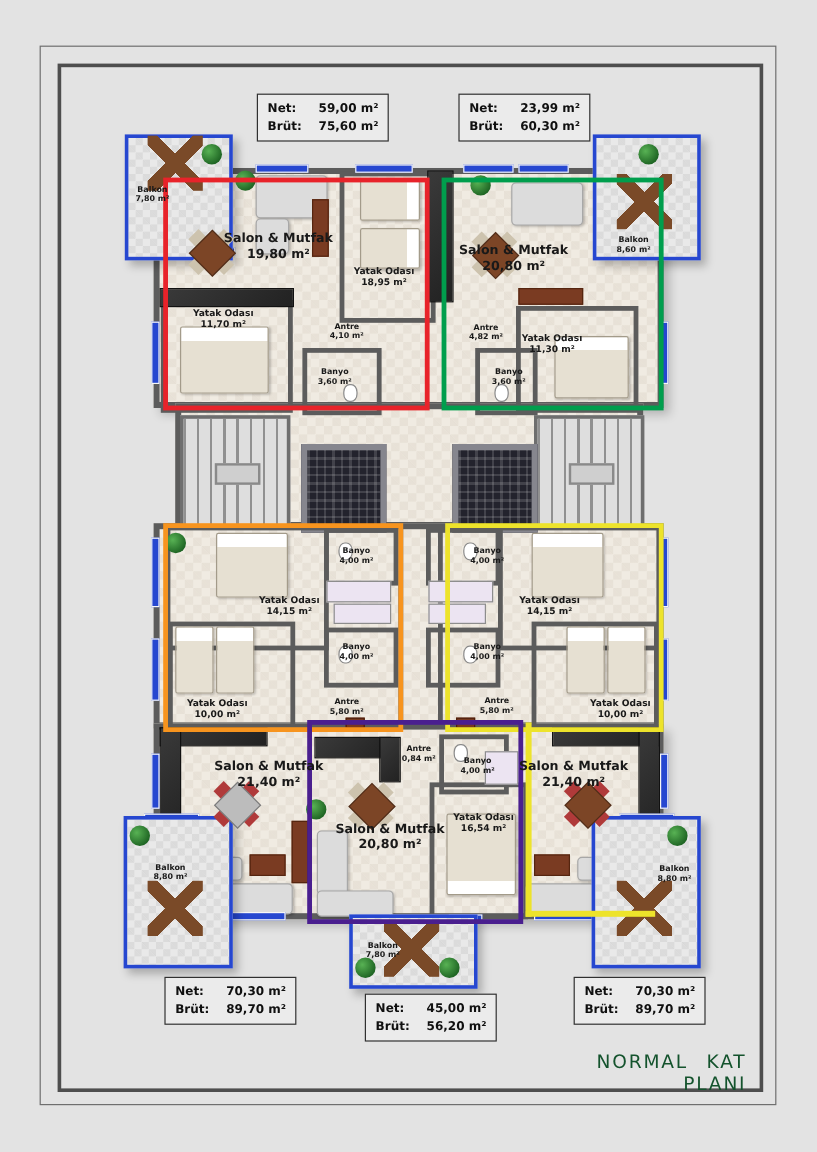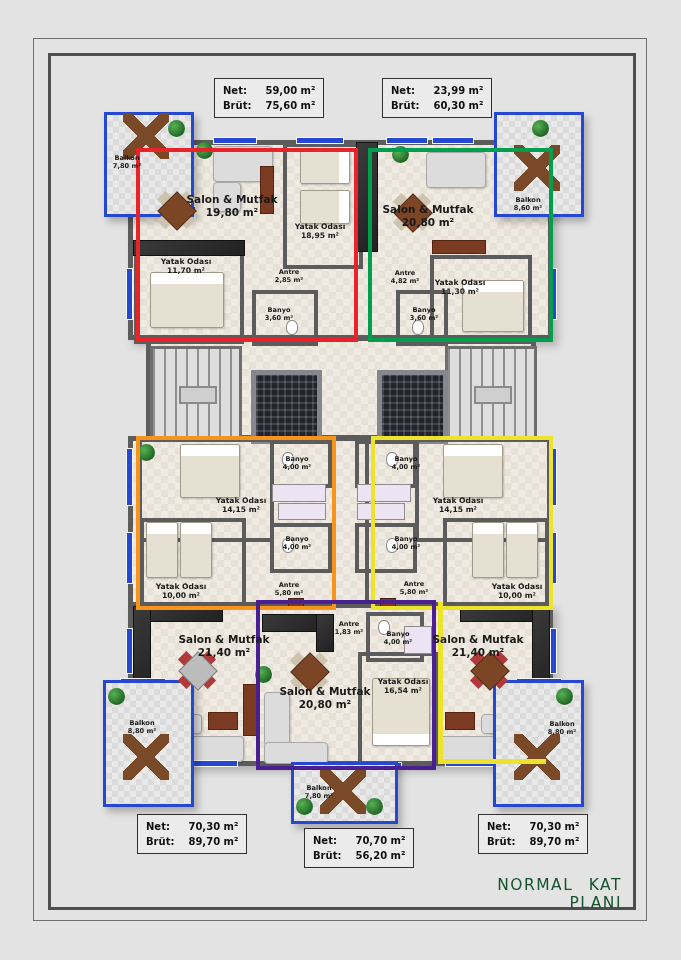--- a/index.html
+++ b/index.html
@@ -264,21 +264,21 @@
 <div class="abs lbl lbl-md" style="left:320px;top:231px;">
     <span>Yatak Odası</span>
     <span>18,95 m²</span>
   </div>
 <div class="abs lbl lbl-md" style="left:186px;top:266px;">
     <span>Yatak Odası</span>
     <span>11,70 m²</span>
   </div>
 <div class="abs lbl lbl-sm" style="left:289px;top:276px;">
     <span>Antre</span>
-    <span>2,85 m²</span>
+    <span>4,10 m²</span>
   </div>
 <div class="abs lbl lbl-sm" style="left:279px;top:314px;">
     <span>Banyo</span>
     <span>3,60 m²</span>
   </div>
 <div class="abs lbl lbl-sm" style="left:528px;top:204px;">
     <span>Balkon</span>
     <span>8,60 m²</span>
   </div>
 <div class="abs lbl lbl-lg" style="left:428px;top:216px;">
@@ -340,21 +340,21 @@
 <div class="abs lbl lbl-lg" style="left:224px;top:646px;">
     <span>Salon &amp; Mutfak</span>
     <span>21,40 m²</span>
   </div>
 <div class="abs lbl lbl-sm" style="left:142px;top:727px;">
     <span>Balkon</span>
     <span>8,80 m²</span>
   </div>
 <div class="abs lbl lbl-sm" style="left:349px;top:628px;">
     <span>Antre</span>
-    <span>1,83 m²</span>
+    <span>0,84 m²</span>
   </div>
 <div class="abs lbl lbl-sm" style="left:398px;top:638px;">
     <span>Banyo</span>
     <span>4,00 m²</span>
   </div>
 <div class="abs lbl lbl-md" style="left:403px;top:686px;">
     <span>Yatak Odası</span>
     <span>16,54 m²</span>
   </div>
 <div class="abs lbl lbl-lg" style="left:325px;top:698px;">
@@ -400,21 +400,21 @@
       <span>70,30 m²</span>
     </div>
   <div class="r">
       <span>Brüt:</span>
       <span>89,70 m²</span>
     </div>
 </div>
 <div class="abs abox" style="left:304px;top:828px;">
   <div class="r">
       <span>Net:</span>
-      <span>70,70 m²</span>
+      <span>45,00 m²</span>
     </div>
   <div class="r">
       <span>Brüt:</span>
       <span>56,20 m²</span>
     </div>
 </div>
 <div class="abs abox" style="left:478px;top:814px;">
   <div class="r">
       <span>Net:</span>
       <span>70,30 m²</span>

